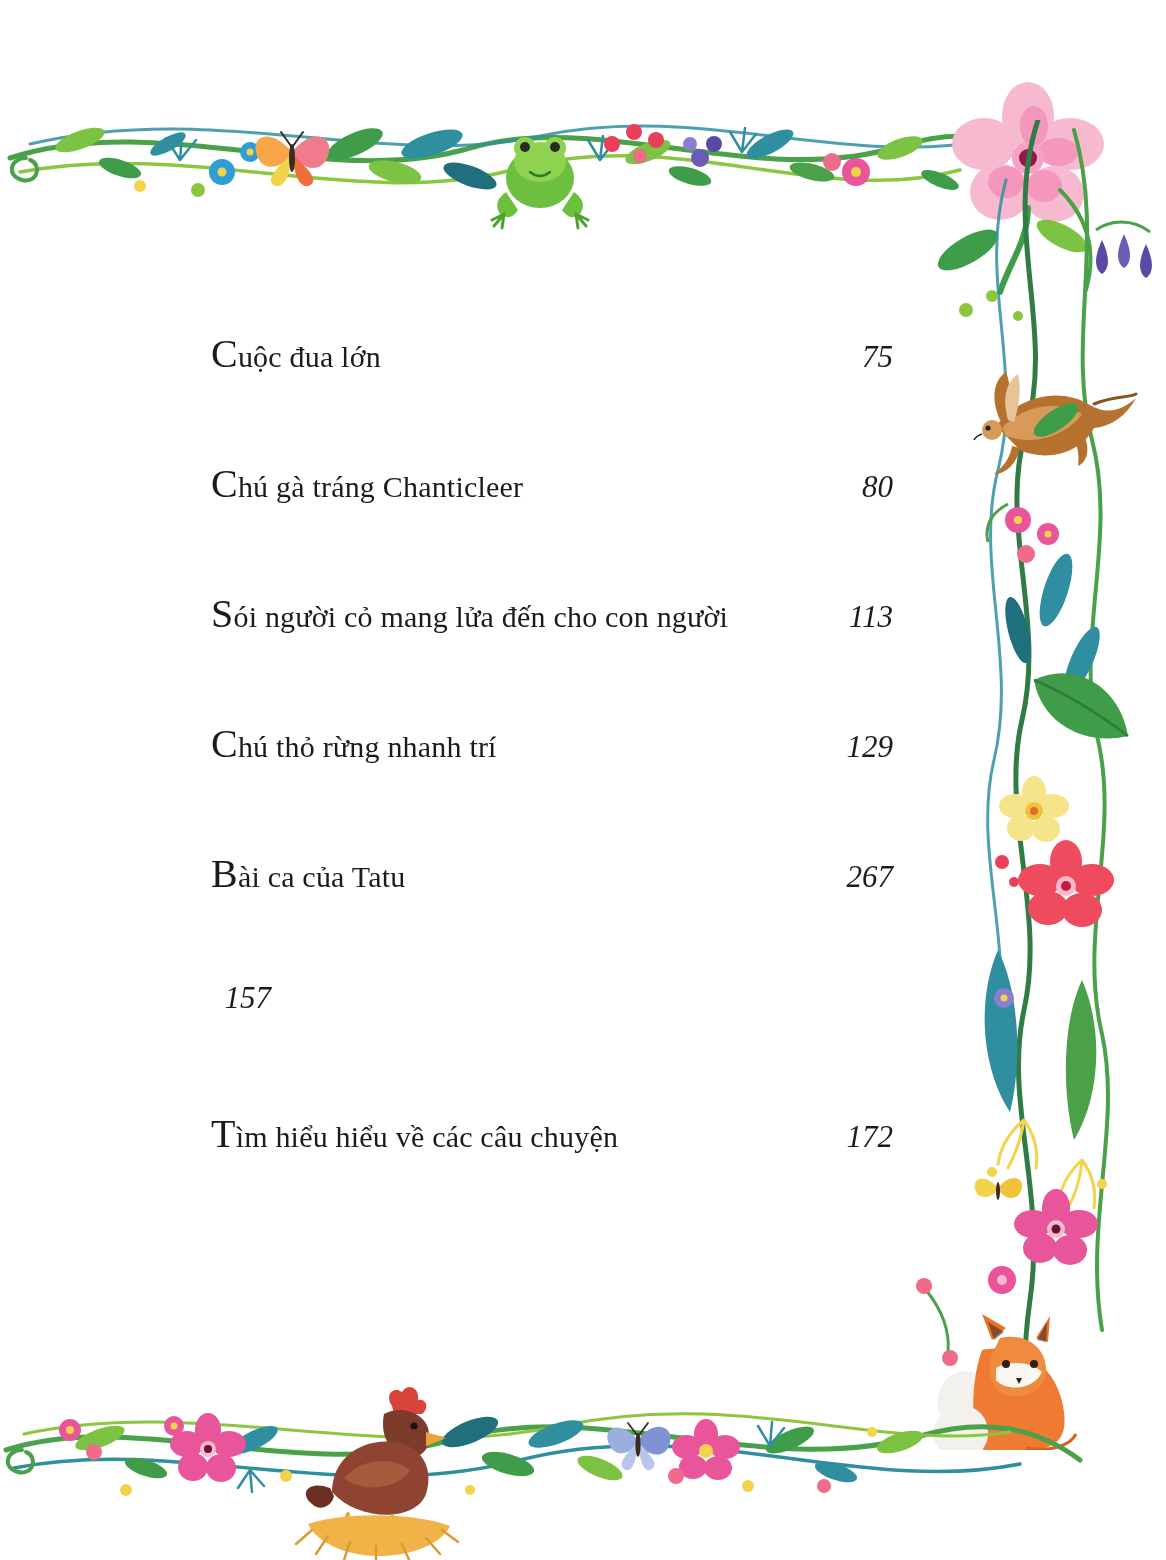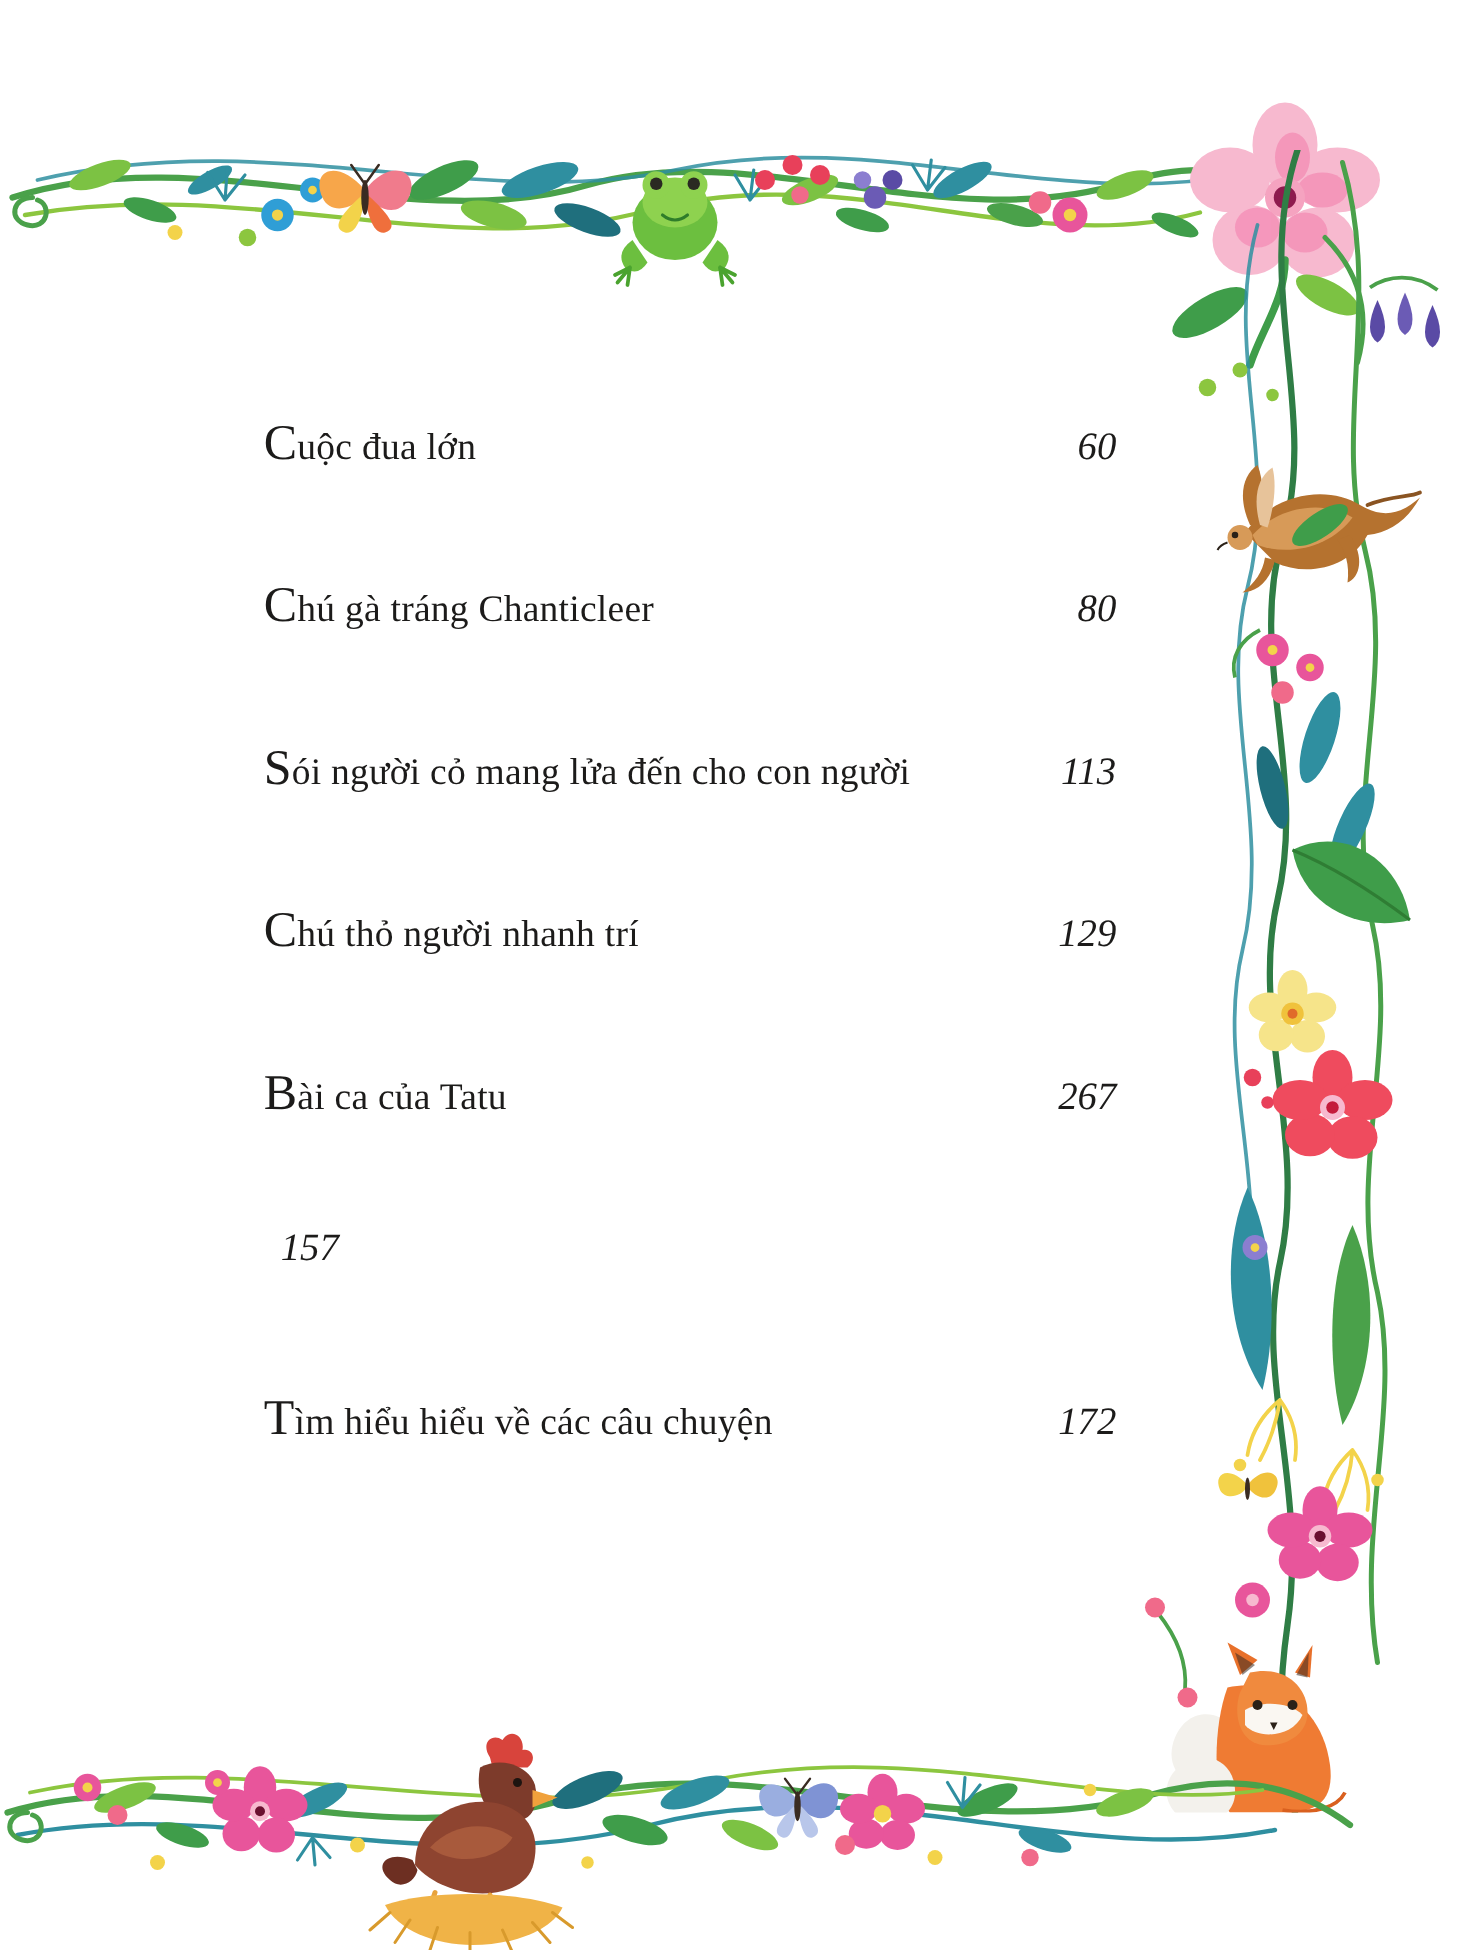--- a/index.html
+++ b/index.html
@@ -405,35 +405,35 @@
     <g stroke="#2f8fa0" stroke-width="2.5" fill="none" stroke-linecap="round">
       <path d="M770 146 l-12 -20 M770 146 l2 -24 M770 146 l14 -18"></path>
       <path d="M250 170 l-12 18 M250 170 l2 22 M250 170 l14 16"></path>
     </g>
   </svg>
 
   <div id="toc">
 
     <div class="toc-row">
       <span class="toc-title">Cuộc đua lớn</span>
-      <span class="toc-page">60</span>
+      <span class="toc-page">75</span>
     </div>
 
     <div class="toc-row">
       <span class="toc-title">Chú gà tráng Chanticleer</span>
       <span class="toc-page">80</span>
     </div>
 
     <div class="toc-row">
       <span class="toc-title">Sói người cỏ mang lửa đến cho con người</span>
       <span class="toc-page">113</span>
     </div>
 
     <div class="toc-row">
-      <span class="toc-title">Chú thỏ người nhanh trí</span>
+      <span class="toc-title">Chú thỏ rừng nhanh trí</span>
       <span class="toc-page">129</span>
     </div>
 
     <div class="toc-row">
       <span class="toc-title">Bài ca của Tatu</span>
       <span class="toc-page">267</span>
     </div>
 
     <div class="toc-row">
       <span class="toc-page">157</span>

